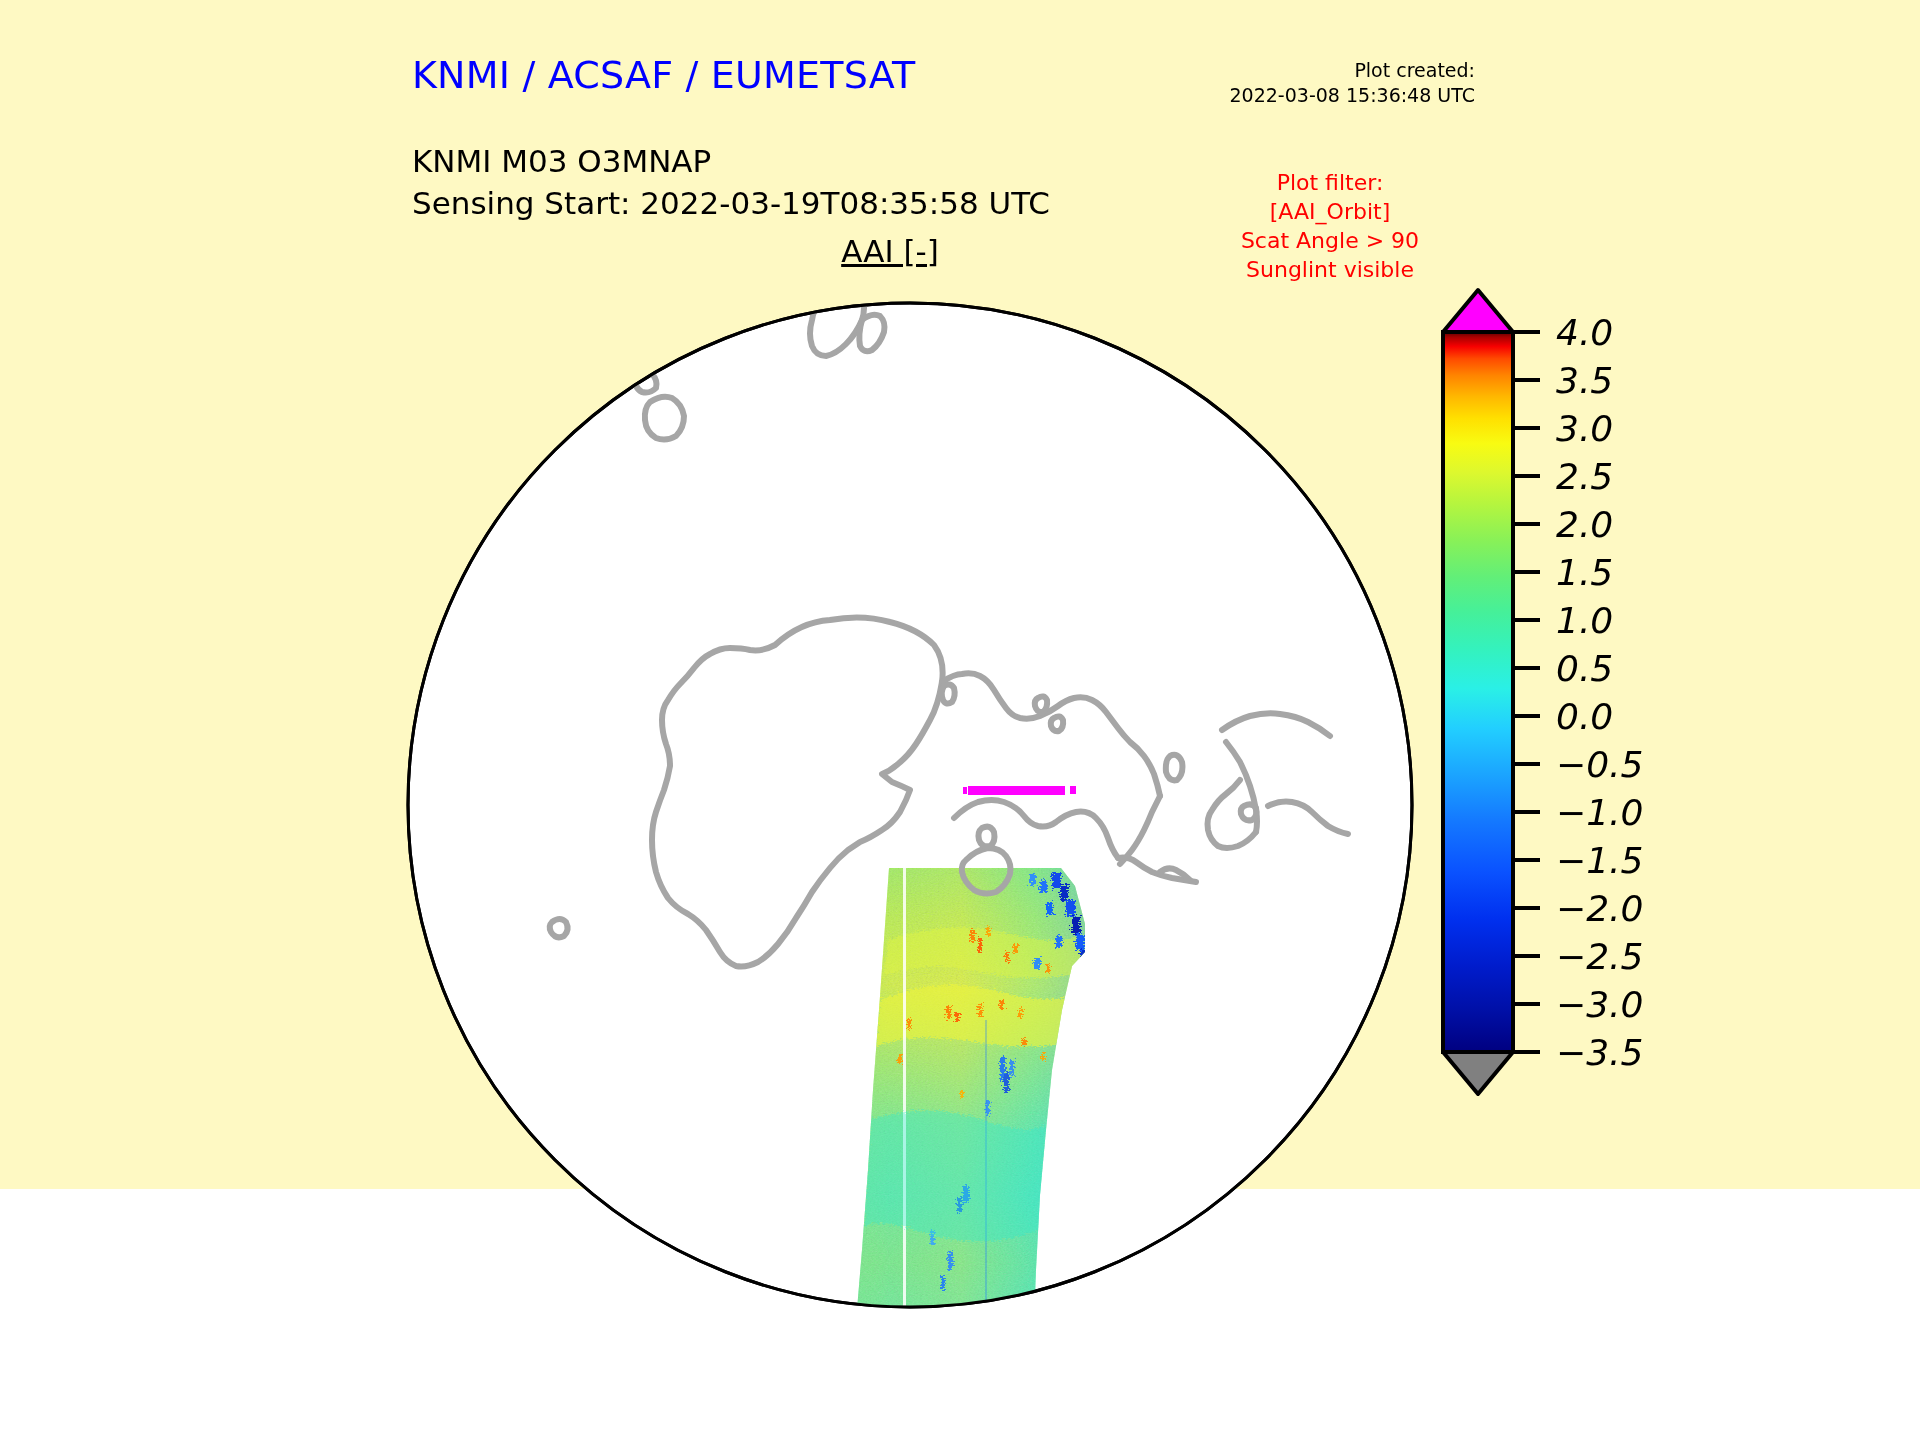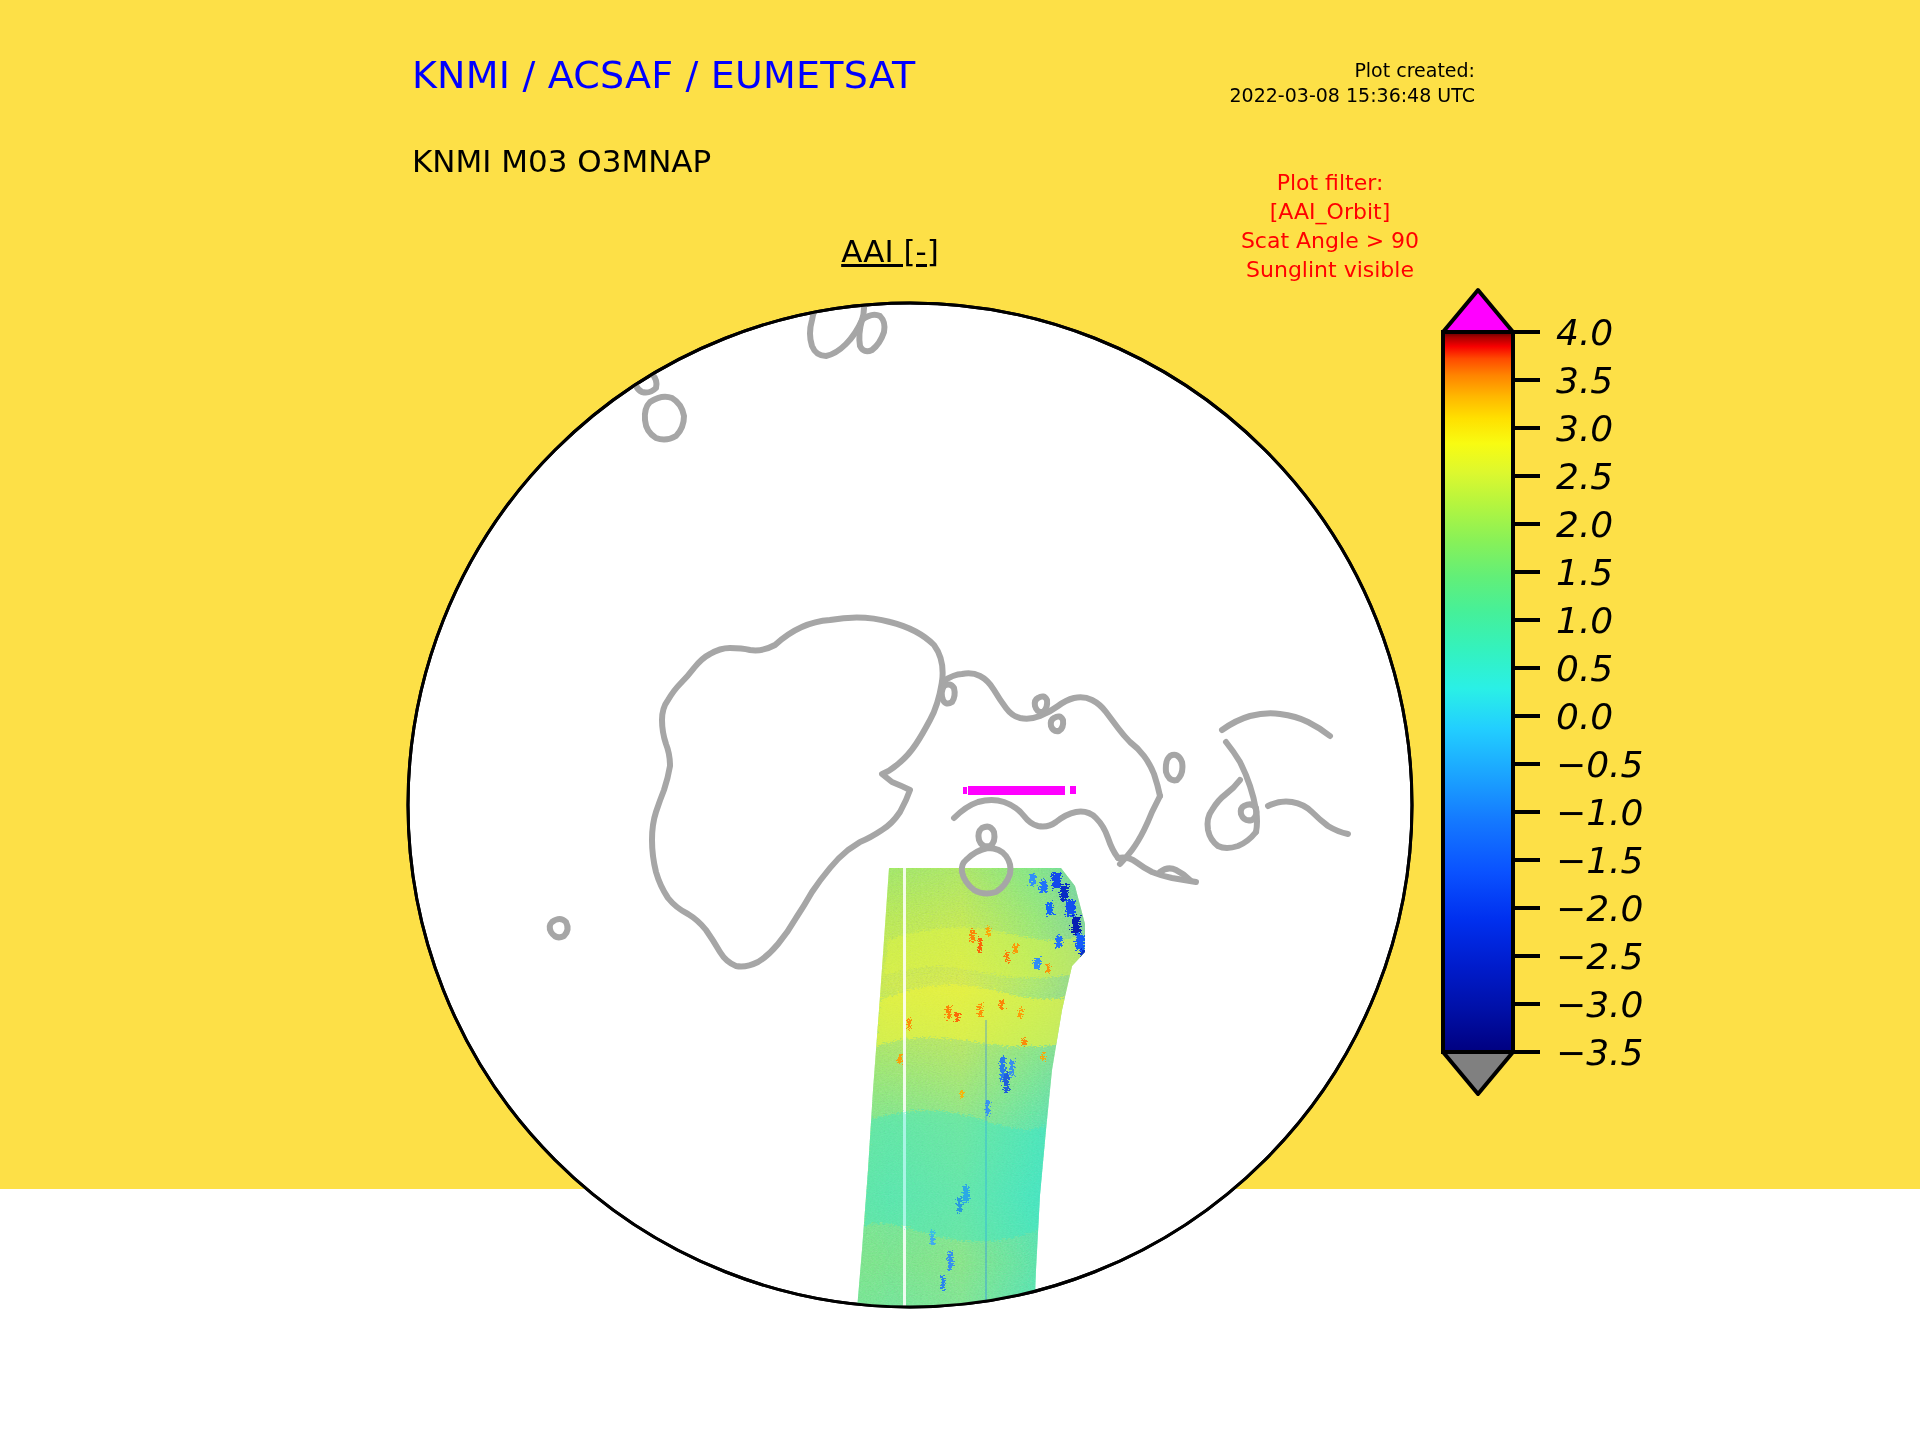--- a/index.html
+++ b/index.html
@@ -11,21 +11,21 @@
     width: 1920px;
     height: 1440px;
     font-family: "DejaVu Sans", sans-serif;
     color: #000000;
     overflow: hidden;
   }
   #page {
     position: relative;
     width: 1920px;
     height: 1189px;
-    background: #fde047;
+    background: #fef9c3;
   }
 
   
   .hdr-brand {
     position: absolute;
     left: 412px;
     top: 53px;
     font-size: 38px;
     color: #0000ff;
     letter-spacing: 0.2px;
@@ -105,20 +105,21 @@
 
   <div class="hdr-brand">KNMI / ACSAF / EUMETSAT</div>
 
   <div class="hdr-created">
     <div>Plot created:</div>
     <div>2022-03-08 15:36:48 UTC</div>
   </div>
 
   <div class="hdr-product">
     <div>KNMI M03 O3MNAP</div>
+    <div>Sensing Start: 2022-03-19T08:35:58 UTC</div>
   </div>
 
   <div class="hdr-title">AAI [-]</div>
 
   <div class="hdr-filter">
     <div>Plot filter:</div>
     <div>[AAI_Orbit]</div>
     <div>Scat Angle &gt; 90</div>
     <div>Sunglint visible</div>
   </div>

